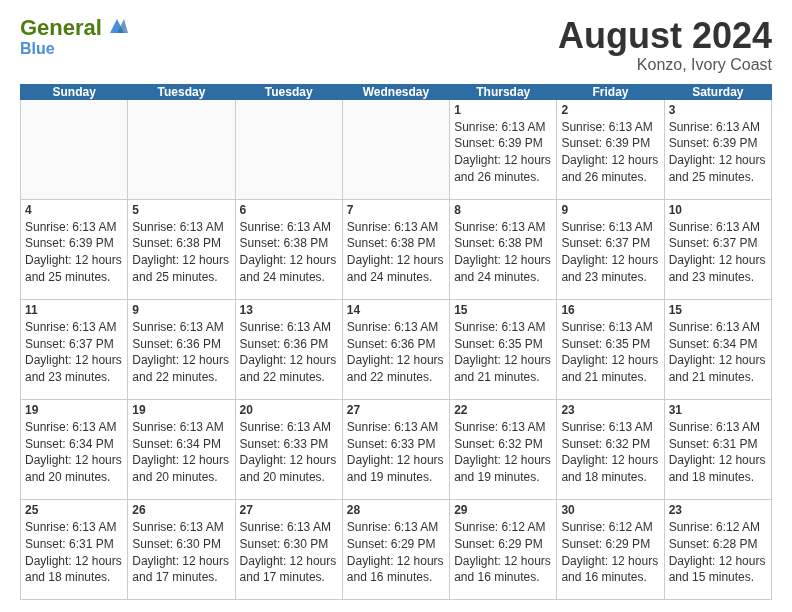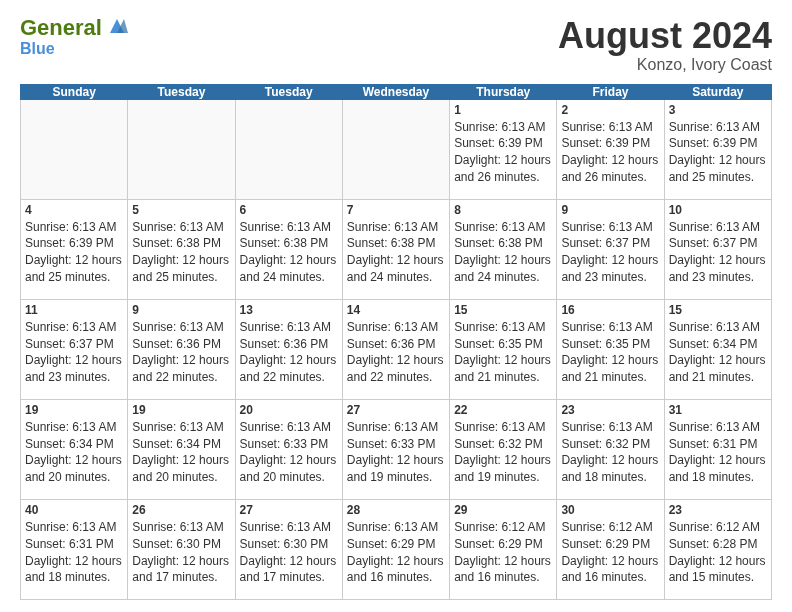--- a/index.html
+++ b/index.html
@@ -314,21 +314,21 @@
           <td>
             <span class="day-num">31</span>
             <div class="day-info" style="white-space: pre-line;">Sunrise: 6:13 AM
 Sunset: 6:31 PM
 Daylight: 12 hours
 and 18 minutes.</div>
           </td>
         </tr>
         <tr>
           <td>
-            <span class="day-num">40</span>
+            <span class="day-num">25</span>
             <div class="day-info" style="white-space: pre-line;">Sunrise: 6:13 AM
 Sunset: 6:31 PM
 Daylight: 12 hours
 and 18 minutes.</div>
           </td>
           <td>
             <span class="day-num">26</span>
             <div class="day-info" style="white-space: pre-line;">Sunrise: 6:13 AM
 Sunset: 6:30 PM
 Daylight: 12 hours

